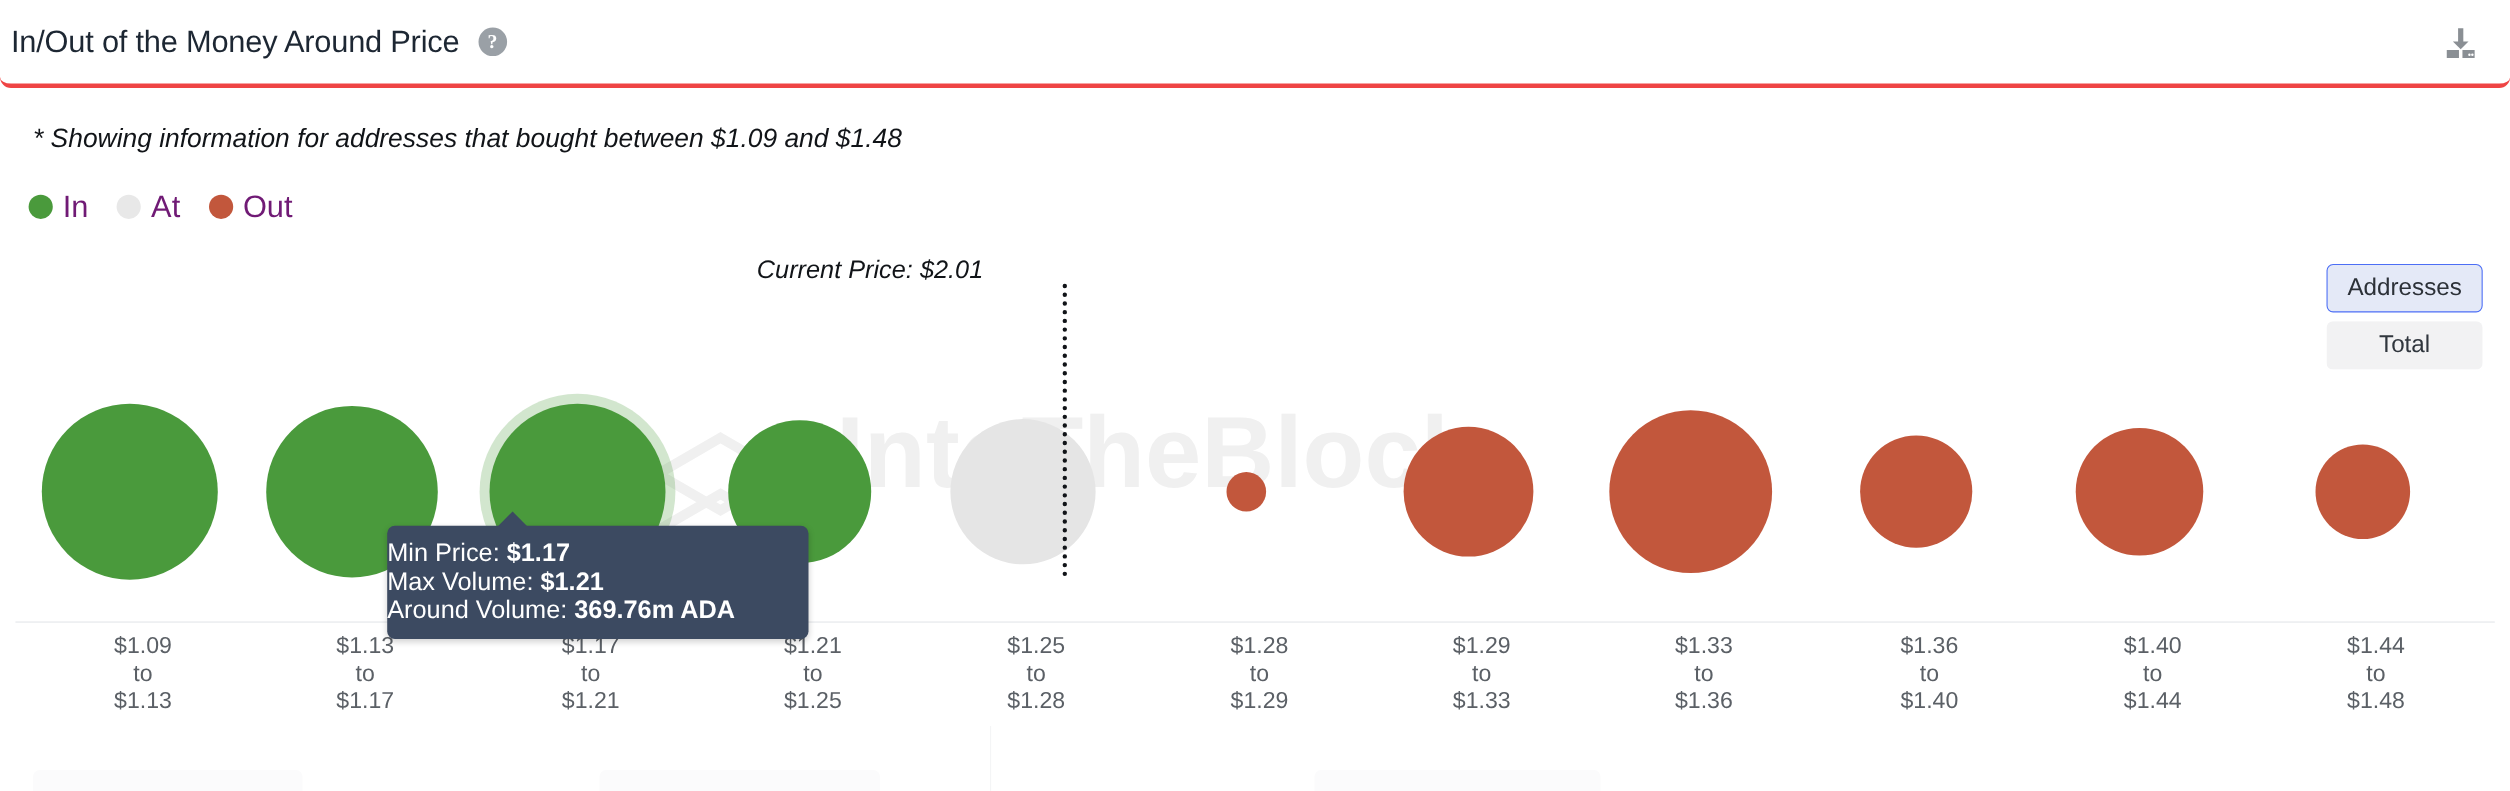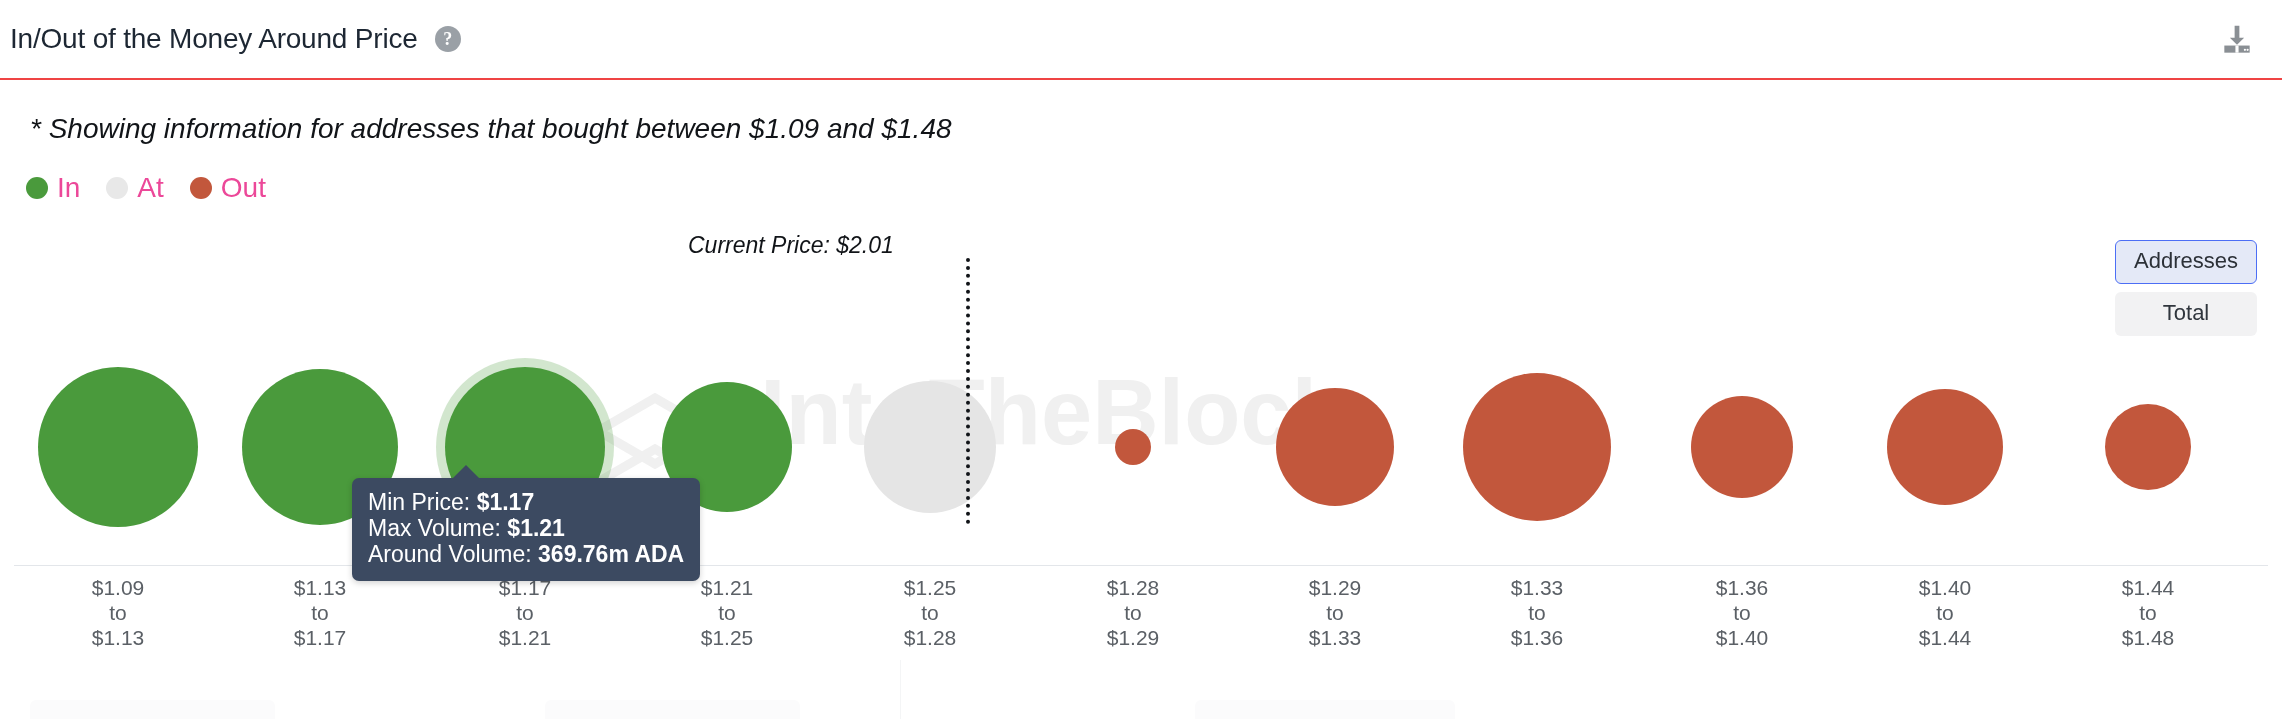--- a/index.html
+++ b/index.html
@@ -7,53 +7,53 @@
     width: 2282px; height: 719px;
     background: #ffffff;
     font-family: "Liberation Sans", sans-serif;
     overflow: hidden;
   }
   #app { position: relative; width: 2282px; height: 719px; background:#fff; }
 
   
   .header {
     position: absolute; left:0; top:0; width:2282px; height:80px;
-    border-bottom: 2px solid #ef4444;
-    display:flex; align-items:center;
+    border-bottom: 4px solid #ef4444;
+    display:flex; align-items:center;border-radius:10px;
   }
   .title {
     margin-left: 10px;
     font-size: 28px; font-weight: 400; color:#1d2733;
     letter-spacing: -0.2px; white-space: nowrap;
   }
   .help-icon {
     margin-left: 17px; width: 26px; height:26px; border-radius:50%;
     background:#9aa0a6; color:#fff; font-size:18px; font-weight:700;
     display:flex; align-items:center; justify-content:center;
     font-family:"Liberation Serif", serif; cursor:pointer;
   }
   .download-icon {
     position:absolute; right: 26px; top: 21px;
     width:38px; height:38px; cursor:pointer;
   }
 
   
   .note {
     position:absolute; left:30px; top:113px;
-    font-size:28px; font-style: italic; color:#111418; white-space:nowrap;
+    font-size:24px; font-style: italic; color:#111418; white-space:nowrap;
   }
 
   
   .legend {
     position:absolute; left:26px; top:172px;
     display:flex; align-items:center; gap:0px;
   }
   .legend-item { display:flex; align-items:center; margin-right:26px; }
   .legend-dot { width:22px; height:22px; border-radius:50%; margin-right:9px; }
-  .legend-label { font-size:28px; color:#ec4899; }
+  .legend-label { font-size:28px; color:#701a75; }
 
   
   .toggle-group {
     position:absolute; right:25px; top:240px;
     display:flex; gap:8px;flex-direction:column;
   }
   .toggle-btn {
     font-size:22px; padding:9px 18px 11px 18px; border-radius:6px;
     background:#f2f2f3; color:#30363d; border:1px solid transparent;
     cursor:pointer; line-height:1; white-space:nowrap;
@@ -81,31 +81,31 @@
   }
   .current-price-label {
     position:absolute; font-size:23px; font-style:italic; color:#111418;
     white-space:nowrap;
   }
   .dotted-line {
     position:absolute; width:0; border-left:4px dotted #111418;
   }
 
   
-  .xaxis { position:absolute; left:0; top:575px; width:1890px; height:80px; }
+  .xaxis { position:absolute; left:12px; top:575px; width:1890px; height:80px; }
   .tick {
     position:absolute; text-align:center; font-size:21px; color:#5b6066;
     line-height:25px; transform:translateX(-50%);
   }
   .tick div { white-space:nowrap; }
 
   
   .tooltip {
-    position:absolute; left:352px; top:478px; width:348px;
-    background:#3c4a61; border-radius:7px; padding:11px 16px 14px 16px;
+    position:absolute; left:352px; top:478px; width:383px;
+    background:#3c4a61; border-radius:7px; padding:11px 16px 14px 0;
     color:#ffffff; font-size:23px; line-height:26px;
     box-shadow: 0 2px 6px rgba(0,0,0,0.18);
     z-index: 20;
   }
   .tooltip-arrow {
     position:absolute; left:100px; top:-13px;
     width:0; height:0;
     border-left:14px solid transparent; border-right:14px solid transparent;
     border-bottom:14px solid #3c4a61;
   }

